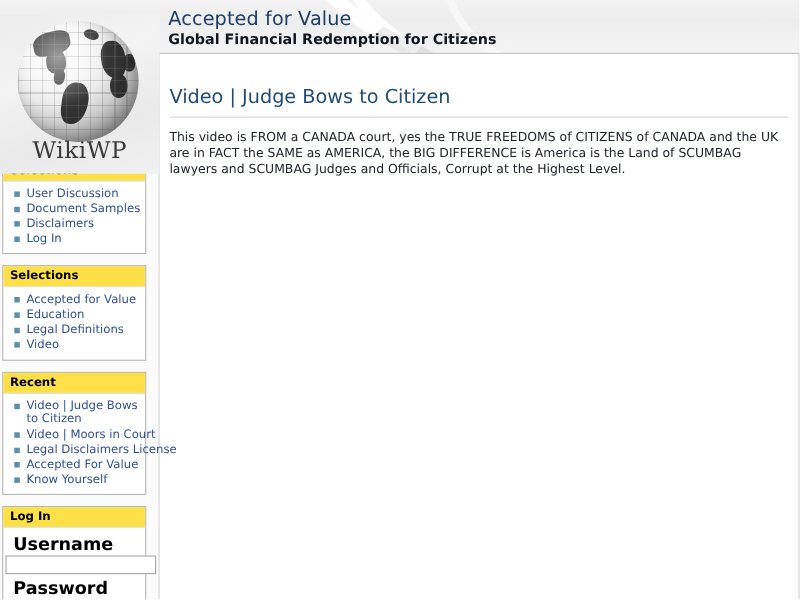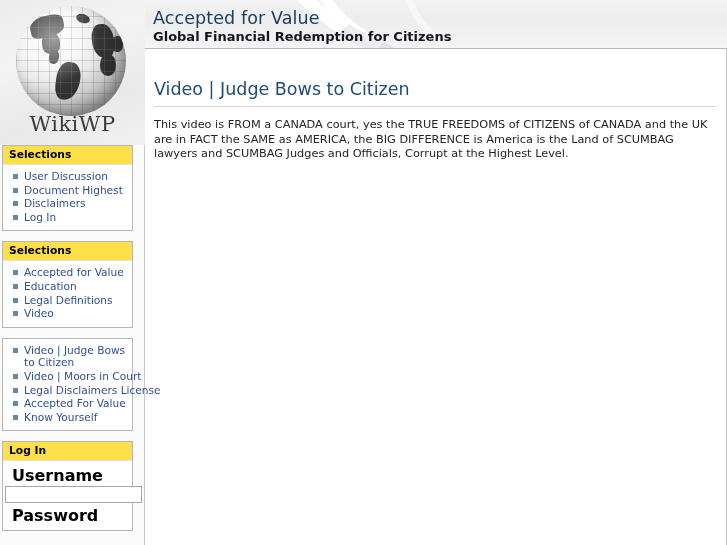--- a/index.html
+++ b/index.html
@@ -74,21 +74,21 @@
     font-weight: bold;
     color: #111620;
     line-height: 14px;
     margin-top: 2px;
     white-space: nowrap;
   }
 
   
   #logo-block {
     position: absolute;
-    left: 0px; top: 0px;
+    left: 0px; top: 13px;
     width: 145px; height: 145px;
     z-index: 6;
     background: linear-gradient(160deg, #ececec 0%, #f3f3f3 35%, #e9e9e9 70%, #f1f1f1 100%);
   }
   #globe {
     position: absolute;
     left: 16px; top: 6px;
     width: 110px; height: 110px;
     border-radius: 50%;
     background:
@@ -281,21 +281,21 @@
     <div class="box">
       <div class="box-title">Selections</div>
       <div class="box-body">
         <ul class="navlist">
           <li>
             <span class="bullet"></span>
             <span>User Discussion</span>
           </li>
           <li>
             <span class="bullet"></span>
-            <span>Document Highest</span>
+            <span>Document Samples</span>
           </li>
           <li>
             <span class="bullet"></span>
             <span>Disclaimers</span>
           </li>
           <li>
             <span class="bullet"></span>
             <span>Log In</span>
           </li>
         </ul>
@@ -320,20 +320,21 @@
           </li>
           <li>
             <span class="bullet"></span>
             <span>Video</span>
           </li>
         </ul>
       </div>
     </div>
 
     <div class="box">
+      <div class="box-title">Recent</div>
       <div class="box-body">
         <ul class="navlist">
           <li class="wrap">
             <span class="bullet"></span>
             <span>Video | Judge Bows to Citizen</span>
           </li>
           <li>
             <span class="bullet"></span>
             <span>Video | Moors in Court</span>
           </li>

